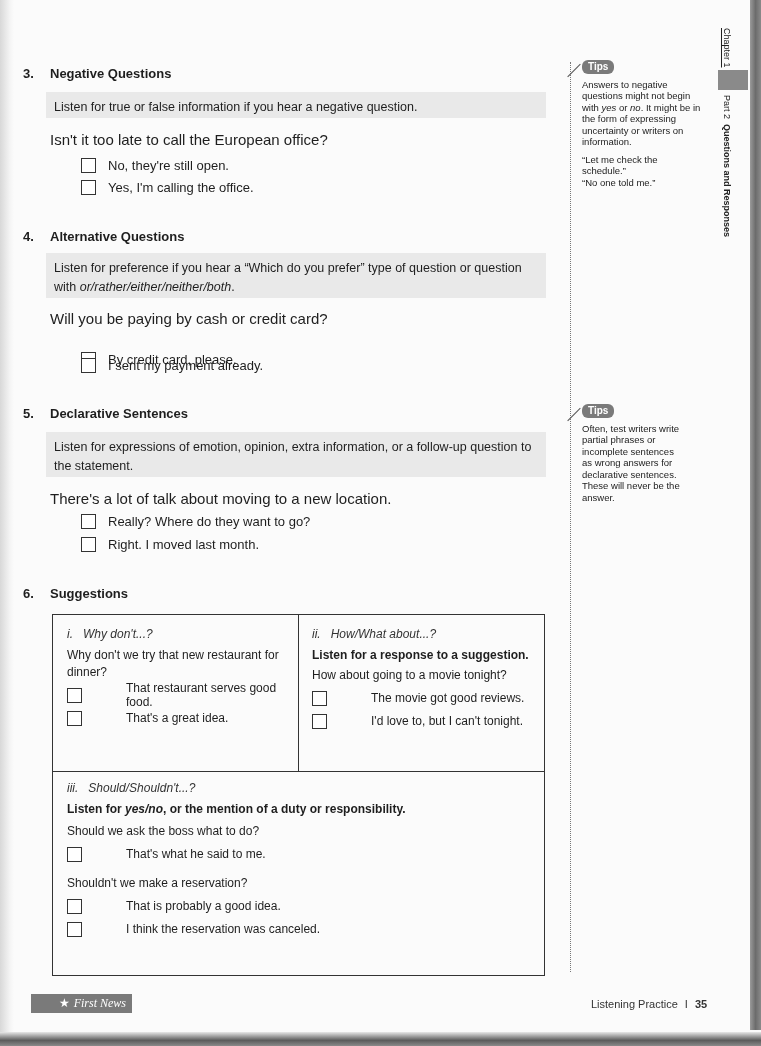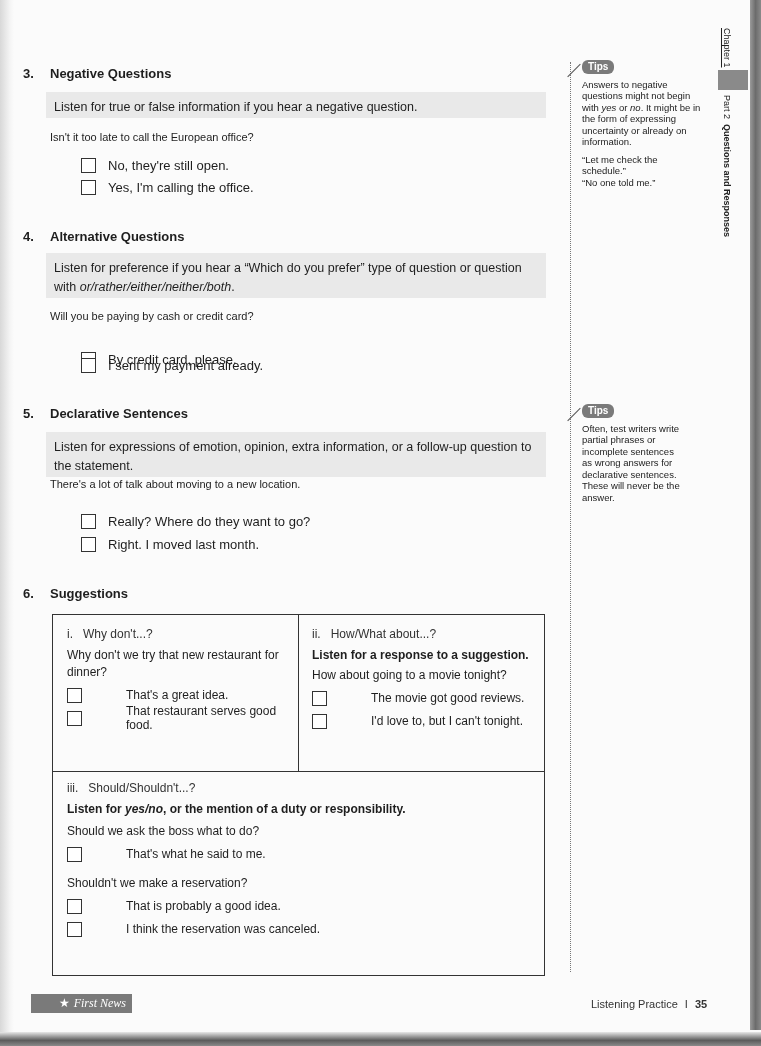--- a/index.html
+++ b/index.html
@@ -20,32 +20,32 @@
   .bottom-edge {
     position:absolute; left:0; top:1032px; width:761px; height:14px;
     background:linear-gradient(to bottom,#e8e8e8,#5c5c5c 60%,#8a8a8a);
   }
   .section-num { position:absolute; left:23px; font-weight:bold; font-size:13px; }
   .section-title { position:absolute; left:50px; font-weight:bold; font-size:13px; }
   .tipbox {
     position:absolute; left:46px; width:500px; background:#e9e9e9;
     font-size:12.5px; line-height:19px; padding:6px 8px; box-sizing:border-box;
   }
-  .question { position:absolute; left:50px; font-size:11px; }
+  .question { position:absolute; left:50px; font-size:15px; }
   .option { position:absolute; left:49px; font-size:13px; display:flex; align-items:center;padding-left:32px; }
   .checkbox {
     width:13px; height:13px; border:1px solid #333; background:#fff;
     margin-right:12px; display:inline-block; flex:none;
   }
   .grid {
     position:absolute; left:52px; top:614px; width:493px; height:362px;
     border:1px solid #333; box-sizing:border-box;
   }
   .cell { position:absolute; box-sizing:border-box; font-size:12px; }
-  .cell .sub { color:#333; margin-bottom:6px; }
+  .cell .sub { font-style:italic; color:#333; margin-bottom:6px; }
   .cell .rule { font-weight:bold; line-height:16px; margin-bottom:4px; }
   .cell .q { line-height:17px; margin-bottom:5px; }
   .cell .opt { display:flex; align-items:center; margin-bottom:5px; height:18px;gap:32px; }
   .vdivider { position:absolute; left:245px; top:0; width:1px; height:156px; background:#333; }
   .hdivider { position:absolute; left:0; top:156px; width:491px; height:1px; background:#333; }
   .dotted {
     position:absolute; left:570px; top:62px; width:0; height:910px;
     border-left:1px dotted #777;
   }
   .tips {
@@ -109,21 +109,21 @@
 <div class="option" style="top:358px">
   <span class="checkbox"></span>
   <span>I sent my payment already.</span>
 </div>
 
 <div class="section-num" style="top:406px">5.</div>
 <div class="section-title" style="top:406px">Declarative Sentences</div>
 <div class="tipbox" style="top:432px;height:45px">
   <span>Listen for expressions of emotion, opinion, extra information, or a follow-up question to the statement.</span>
 </div>
-<div class="question" style="top:478px">There's a lot of talk about moving to a new location.</div>
+<div class="question" style="top:490px">There's a lot of talk about moving to a new location.</div>
 <div class="option" style="top:514px">
   <span class="checkbox"></span>
   <span>Really? Where do they want to go?</span>
 </div>
 <div class="option" style="top:537px">
   <span class="checkbox"></span>
   <span>Right. I moved last month.</span>
 </div>
 
 <div class="section-num" style="top:586px">6.</div>
@@ -131,25 +131,25 @@
 
 <div class="grid">
   <div class="vdivider"></div>
   <div class="hdivider"></div>
 
   <div class="cell" style="left:14px;top:12px;width:225px">
     <div class="sub">i.&nbsp;&nbsp; Why don't...?</div>
     <div class="q">Why don't we try that new restaurant for dinner?</div>
     <div class="opt">
       <span class="checkbox"></span>
+      <span>That restaurant serves good food.</span>
+    </div>
+    <div class="opt">
+      <span class="checkbox"></span>
       <span>That's a great idea.</span>
-    </div>
-    <div class="opt">
-      <span class="checkbox"></span>
-      <span>That restaurant serves good food.</span>
     </div>
   </div>
 
   <div class="cell" style="left:259px;top:12px;width:225px">
     <div class="sub">ii.&nbsp;&nbsp; How/What about...?</div>
     <div class="rule">Listen for a response to a suggestion.</div>
     <div class="q">How about going to a movie tonight?</div>
     <div class="opt">
       <span class="checkbox"></span>
       <span>The movie got good reviews.</span>
@@ -181,21 +181,21 @@
     </div>
   </div>
 </div>
 
 <div class="dotted"></div>
 
 <div class="tips-slash" style="left:565px;top:70px"></div>
 <div class="tips" style="top:60px">
   <div class="tips-badge">Tips</div>
   <p>
-    <span>Answers to negative questions might not begin with </span><i>yes</i><span> or </span><i>no</i><span>. It might be in the form of expressing uncertainty or already on information.</span>
+    <span>Answers to negative questions might not begin with </span><i>yes</i><span> or </span><i>no</i><span>. It might be in the form of expressing uncertainty or writers on information.</span>
   </p>
   <div>“Let me check the schedule.”</div>
   <div>“No one told me.”</div>
 </div>
 
 <div class="tips-slash" style="left:565px;top:414px"></div>
 <div class="tips" style="top:404px;width:100px">
   <div class="tips-badge">Tips</div>
   <p>Often, test writers write partial phrases or incomplete sentences as wrong answers for declarative sentences. These will never be the answer.</p>
 </div>

